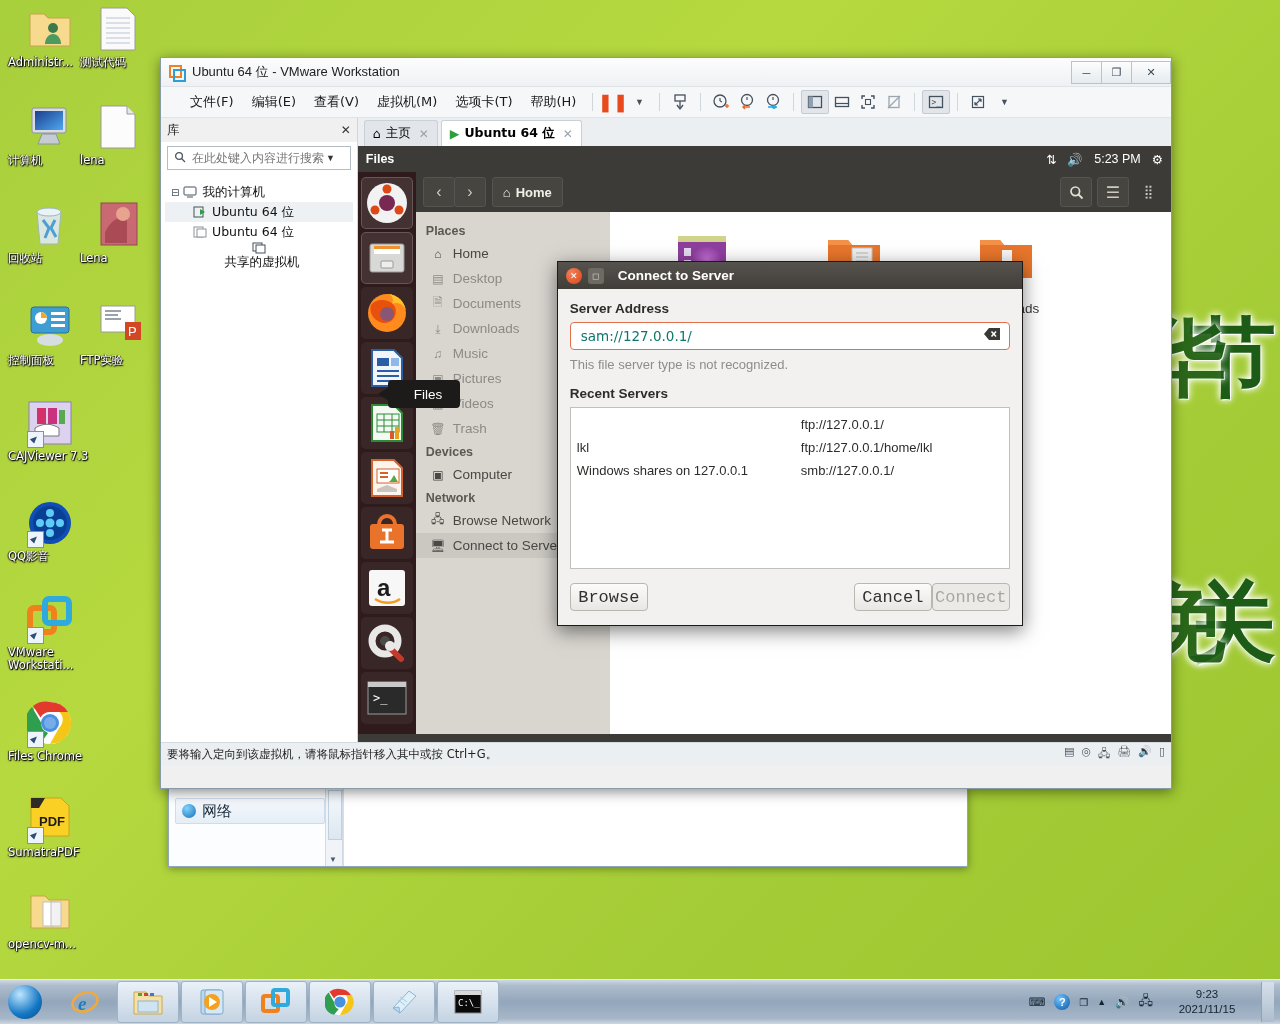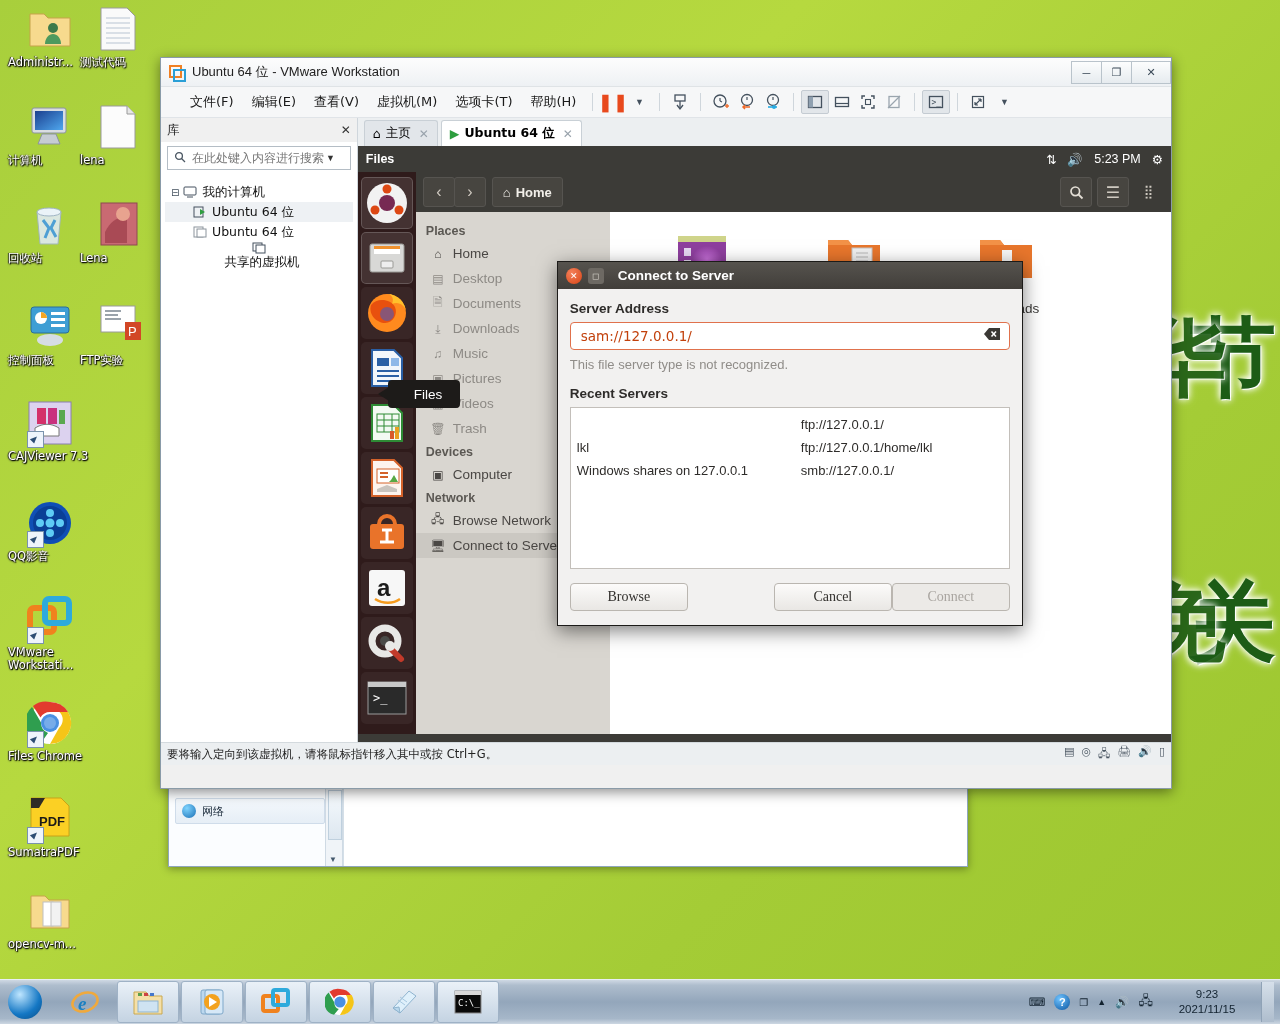--- a/index.html
+++ b/index.html
@@ -103,37 +103,37 @@
   .dlg-tb{height:27px;background:linear-gradient(180deg,#56534e,#413e3a);display:flex;align-items:center;
           padding:0 8px;gap:6px;}
   .cbtn{width:16px;height:16px;border-radius:50%;display:flex;align-items:center;justify-content:center;font-size:9px;color:#fff;}
   .cbtn.close{background:radial-gradient(circle at 35% 30%,#f4805a,#d94515);}
   .cbtn.max{background:#6d6963;color:#d8d4cd;border-radius:3px;}
   .dlg-tb .dt{font-weight:bold;font-size:13.5px;color:#fff;margin-left:8px;}
   .dlg-in{padding:12px 12px 14px;}
   .dlg-lbl{font-weight:bold;font-size:13.5px;color:#2e2c2a;margin-bottom:6px;}
   .addr{height:26px;border:1px solid #e0714c;border-radius:4px;background:#fff;display:flex;align-items:center;
         padding:0 8px;}
-  .addr input{border:0;outline:0;flex:1;font-size:13.5px;color:#c2410c;background:transparent;
+  .addr input{border:0;outline:0;flex:1;font-size:13.5px;color:#0f766e;background:transparent;
               font-family:"DejaVu Sans","Liberation Sans",sans-serif;}
   .hint{font-size:13px;color:#908d89;margin:7px 0 14px;}
   .rlist{height:150px;border:1px solid #c3bfba;background:#fff;padding:5px 6px;font-size:13px;color:#2e2c2a;}
   .rrow{display:flex;height:23px;align-items:center;}
   .rrow .nm{width:224px;}
   .dlg-btns{display:flex;align-items:center;margin-top:14px;}
-  .gbtn{height:26px;min-width:76px;padding:0 20px;border:1px solid #bab6b0;border-radius:4px;
-        background:linear-gradient(180deg,#fcfbfa,#e9e7e4);font-size:14px;color:#33312e;
+  .gbtn{height:26px;min-width:76px;padding:0 0;border:1px solid #bab6b0;border-radius:4px;
+        background:linear-gradient(180deg,#fcfbfa,#e9e7e4);font-size:17px;color:#33312e;
         display:flex;align-items:center;justify-content:center;
-        font-family:Liberation Serif, serif;}
+        font-family:Liberation Mono, monospace;}
   .gbtn.dim{color:#a9a5a0;background:#eceae7;}
   
   #explorer{position:absolute;left:168px;top:787px;width:798px;height:78px;
             background:#f4f7fa;border:1px solid #8fa7bd;box-shadow:0 2px 8px rgba(0,0,0,.35);display:flex;}
   .ex-left{width:150px;background:#fbfdff;padding:10px 0 0 6px;}
-  .ex-item{height:24px;display:flex;align-items:center;gap:6px;font-size:11px;color:#1a2a3a;
+  .ex-item{height:24px;display:flex;align-items:center;gap:6px;font-size:15px;color:#1a2a3a;
            background:linear-gradient(180deg,#f4f8fc,#e6eef6);border:1px solid #cfdcea;border-radius:2px;padding-left:6px;}
   .ex-sb{width:16px;background:#f0f4f8;border-left:1px solid #cfdae4;border-right:1px solid #cfdae4;position:relative;}
   
   #taskbar{position:absolute;left:0;bottom:0;width:1280px;height:44px;
            background:linear-gradient(180deg,#cfd9e4 0%,#aebdcd 12%,#93a6bb 50%,#a6b7c9 88%,#cdd7e2 100%);
            border-top:1px solid #e8eef4;display:flex;align-items:center;}
   .tbbtn{width:60px;height:40px;margin:0 1px;border:1px solid #9fb2c6;border-radius:3px;
          background:linear-gradient(180deg,#eaf1f8,#c4d3e2);display:flex;align-items:center;justify-content:center;}
   .tray{margin-left:auto;display:flex;align-items:center;gap:9px;padding-right:6px;font-size:11.5px;color:#12222f;}
   .clock{text-align:center;line-height:15px;width:90px;}

